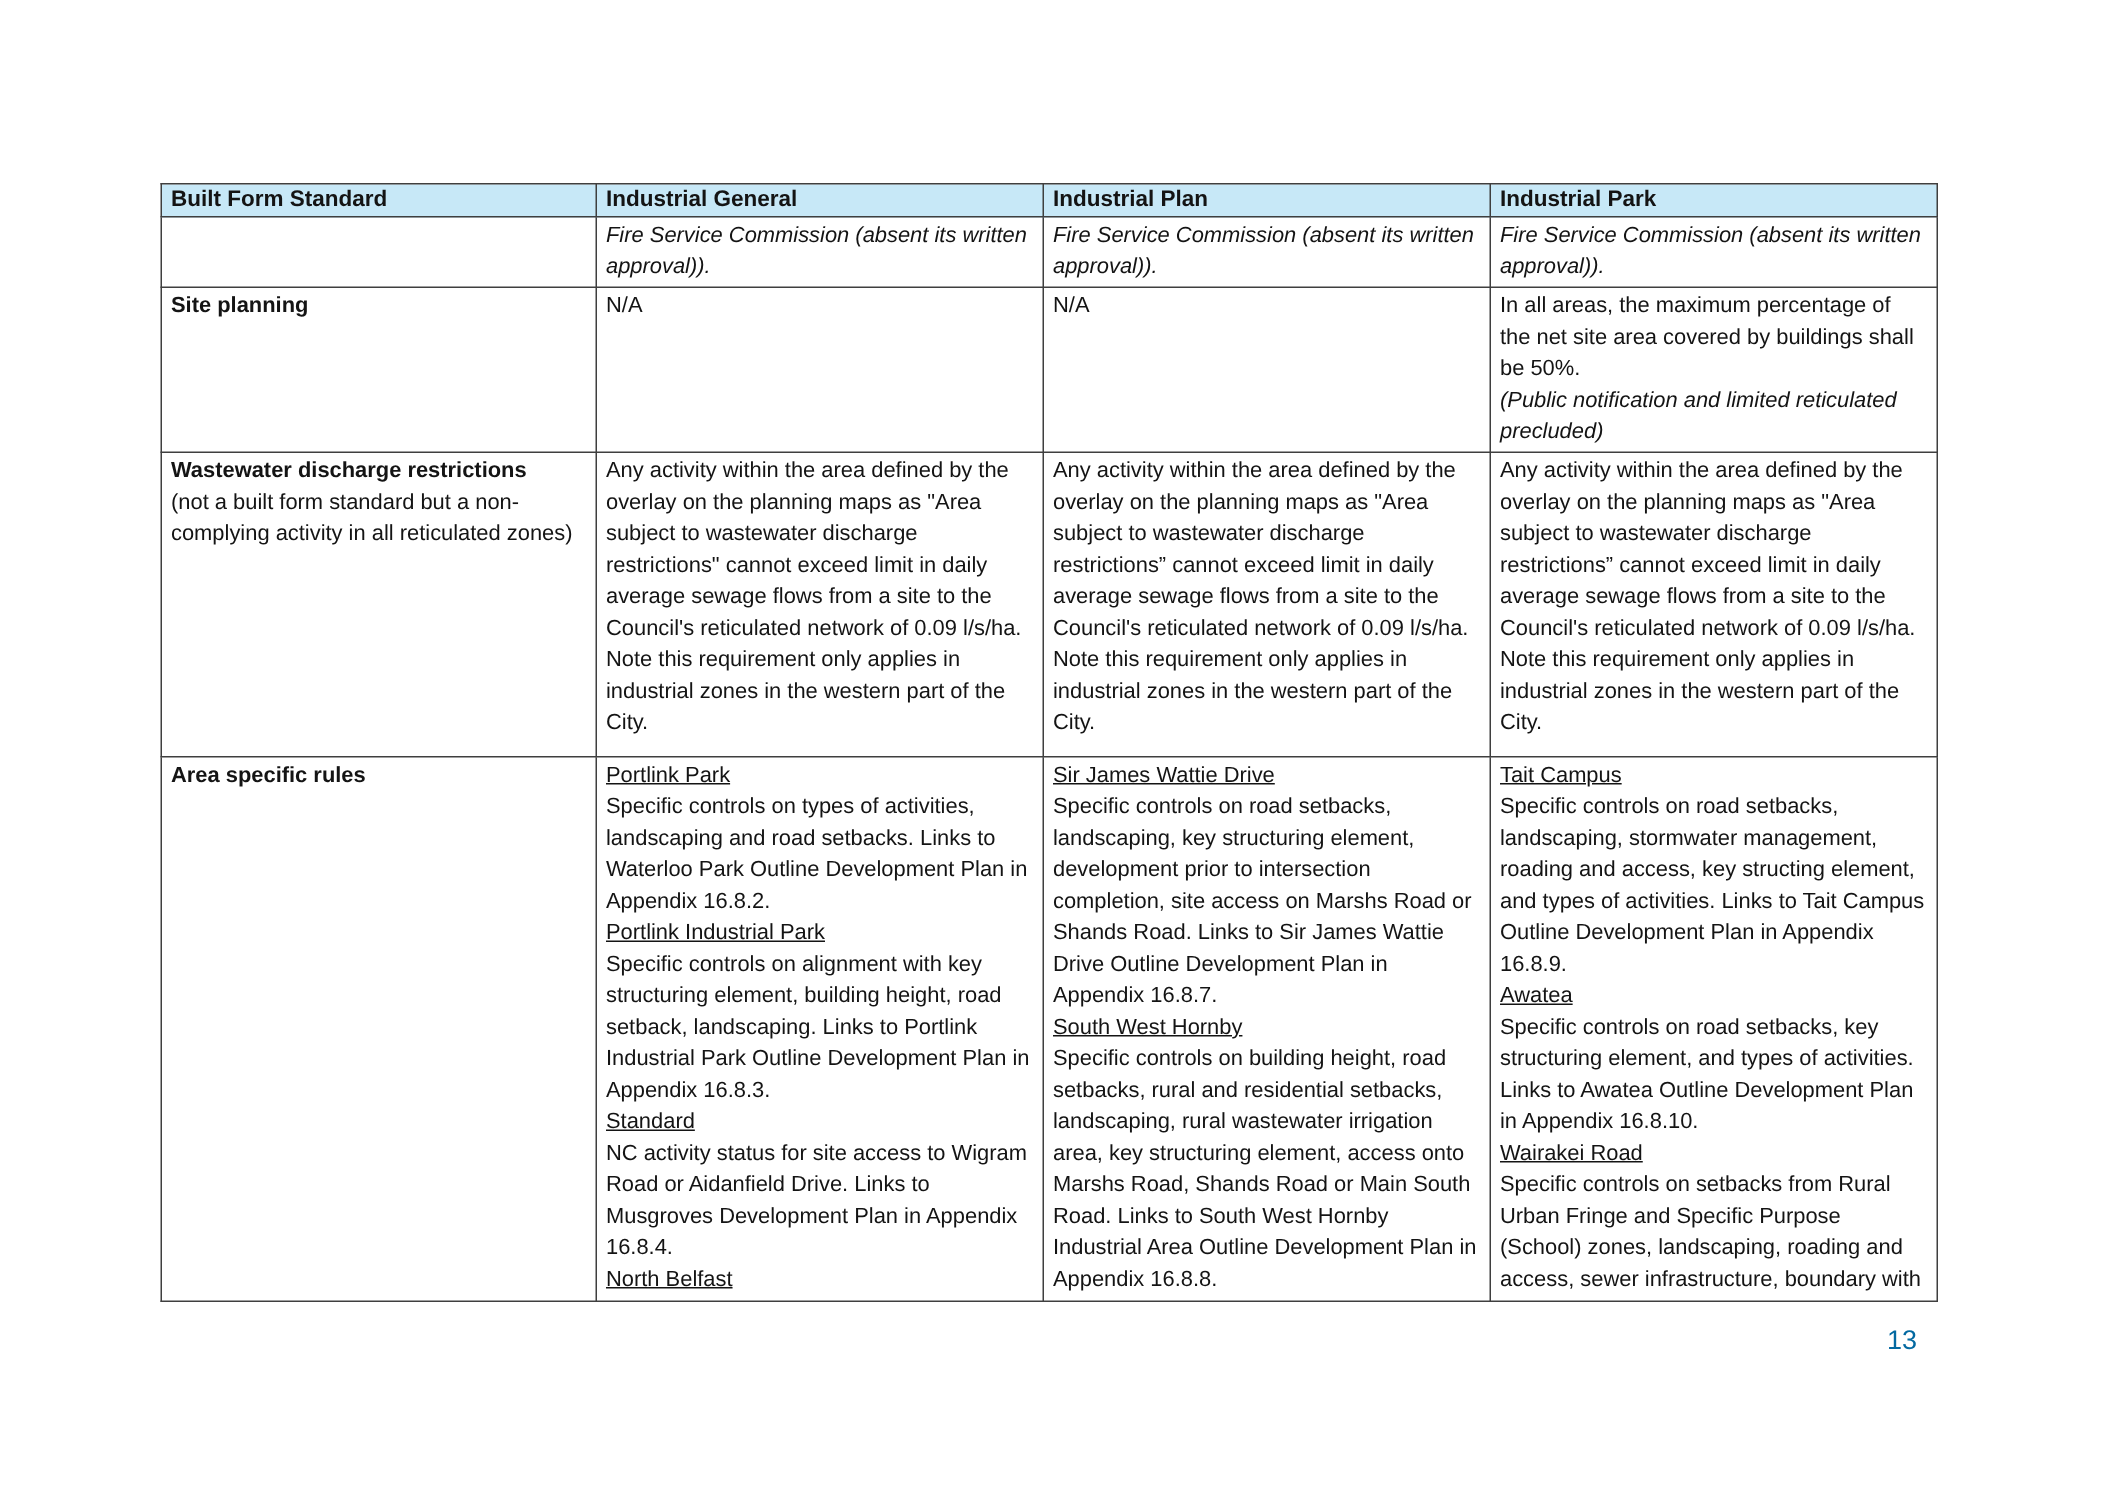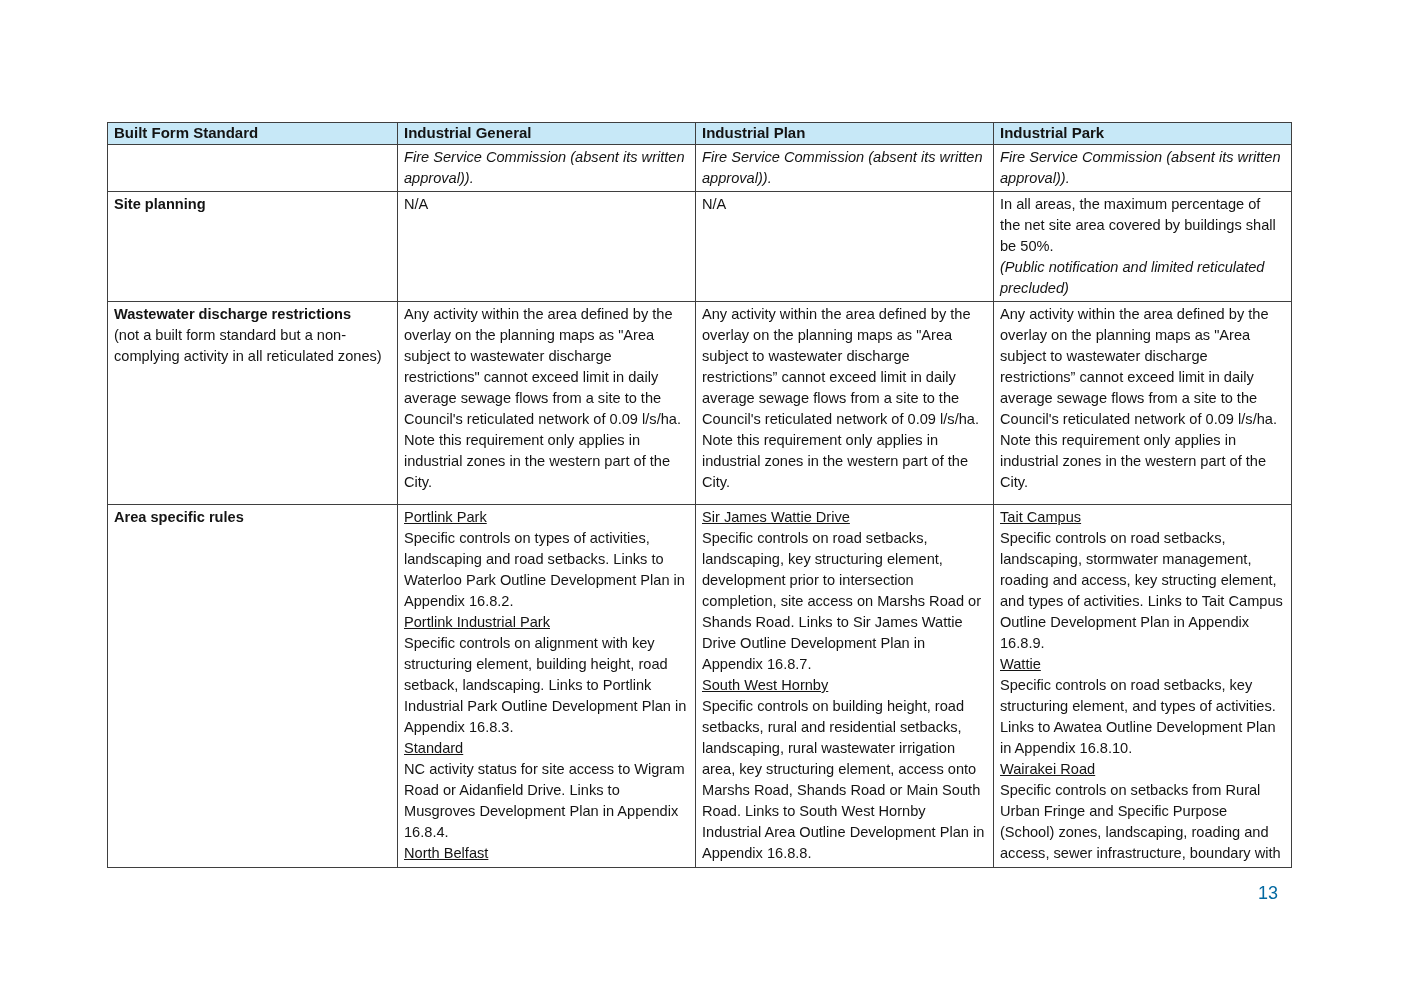--- a/index.html
+++ b/index.html
@@ -148,21 +148,21 @@
           <div><span class="u">South West Hornby</span></div>
           <div>Specific controls on building height, road setbacks, rural and residential setbacks, landscaping, rural wastewater irrigation area, key structuring element, access onto Marshs Road, Shands Road or Main South Road. Links to South West Hornby Industrial Area Outline Development Plan in Appendix 16.8.8.</div>
           <div></div>
         </div>
       </td>
 
       <td>
         <div class="clip">
           <div><span class="u">Tait Campus</span></div>
           <div>Specific controls on road setbacks, landscaping, stormwater management, roading and access, key structing element, and types of activities. Links to Tait Campus Outline Development Plan in Appendix 16.8.9.</div>
-          <div><span class="u">Wattie</span></div>
+          <div><span class="u">Awatea</span></div>
           <div>Specific controls on road setbacks, key structuring element, and types of activities. Links to Awatea Outline Development Plan in Appendix 16.8.10.</div>
           <div><span class="u">Wairakei Road</span></div>
           <div>Specific controls on setbacks from Rural Urban Fringe and Specific Purpose (School) zones, landscaping, roading and access, sewer infrastructure, boundary with residential properties, key</div>
         </div>
       </td>
     </tr>
   </tbody>
     </table>
 
   <div class="page-number">13</div>

